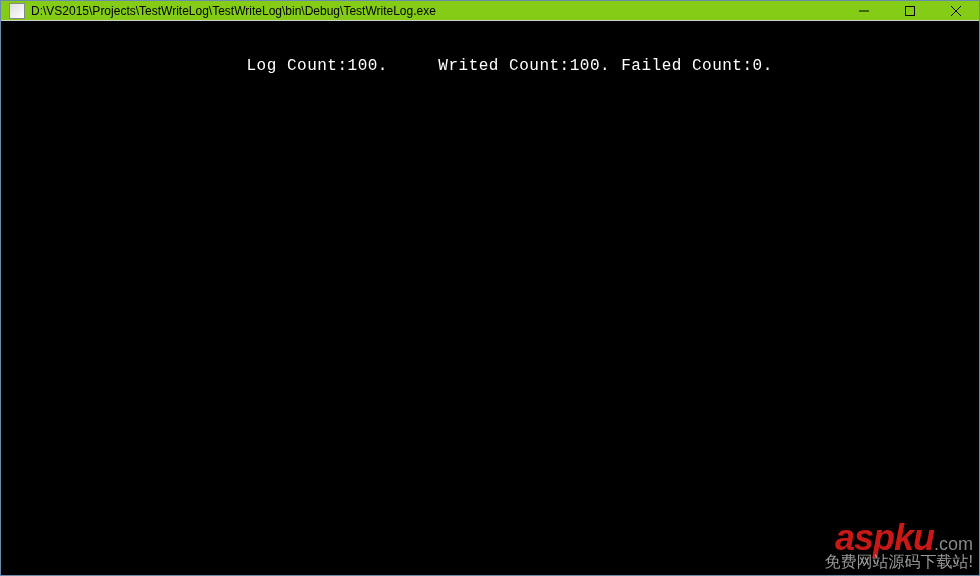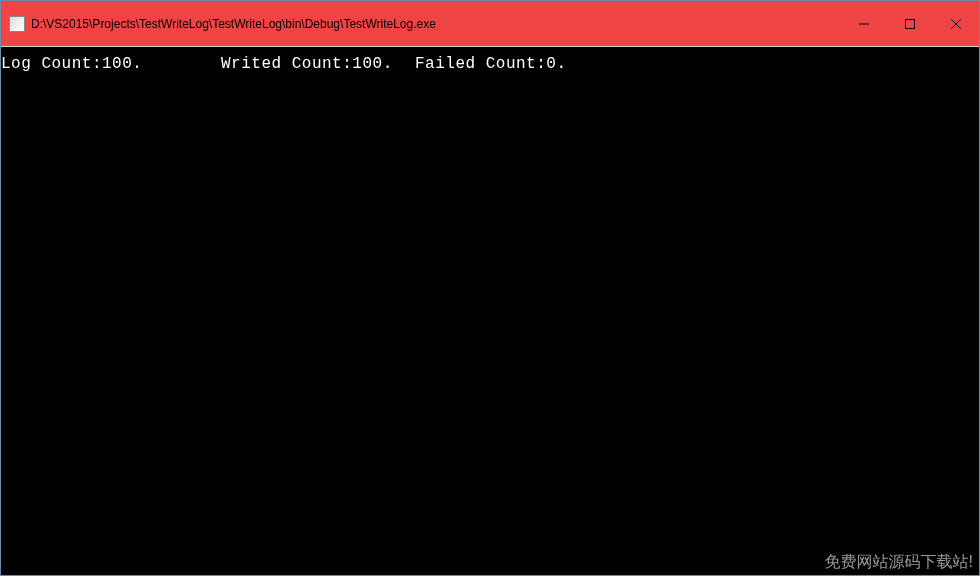--- a/index.html
+++ b/index.html
@@ -16,22 +16,22 @@
       position: relative;
     }
     .window {
       width: 100%;
       height: 100%;
       border: 1px solid #6a8bab;
       display: flex;
       flex-direction: column;
     }
     .titlebar {
-      height: 46px;
-      background: #ef4444;
+      height: 20px;
+      background: #84cc16;
       display: flex;
       align-items: center;
       border-bottom: 1px solid #d0d0d0;
     }
     .app-icon {
       width: 16px;
       height: 16px;
       margin-left: 8px;
       margin-right: 6px;
       border: 1px solid #888;
@@ -66,24 +66,25 @@
       flex: 1;
       background: #000;
       color: #fff;
       font-family: "NSimSun", "SimSun", "Courier New", monospace;
       font-size: 16px;
       padding: 0;
       position: relative;
       overflow: hidden;
     }
     .console-line {
-      padding-top: 8px;
+      padding-top: 36px;
       padding-left: 0;
       white-space: pre;
       letter-spacing: 0.5px;
+      text-align: center;
     }
     .console-segment {
       display: inline-block;
     }
     .seg1 { width: 220px; }
     .seg2 { width: 194px; }
     .seg3 { }
     .watermark {
       position: absolute;
       right: 6px;
@@ -136,16 +137,19 @@
         <svg viewBox="0 0 10 10">
           <line x1="0" y1="0" x2="10" y2="10" stroke="#000" stroke-width="1"></line>
           <line x1="10" y1="0" x2="0" y2="10" stroke="#000" stroke-width="1"></line>
         </svg>
       </button>
     </div>
   </div>
   <div class="console-area">
     <div class="console-line"><span class="console-segment seg1"><span>Log Count:</span><span>100.</span></span><span class="console-segment seg2"><span>Writed Count:</span><span>100.</span></span><span class="console-segment seg3"><span>Failed Count:</span><span>0.</span></span></div>
     <div class="watermark">
+      <div class="watermark-main">
+        <span>aspku</span><span class="dotcom">.com</span>
+      </div>
       <div class="watermark-sub">免费网站源码下载站!</div>
     </div>
   </div>
 </div>
 
 </body></html>

